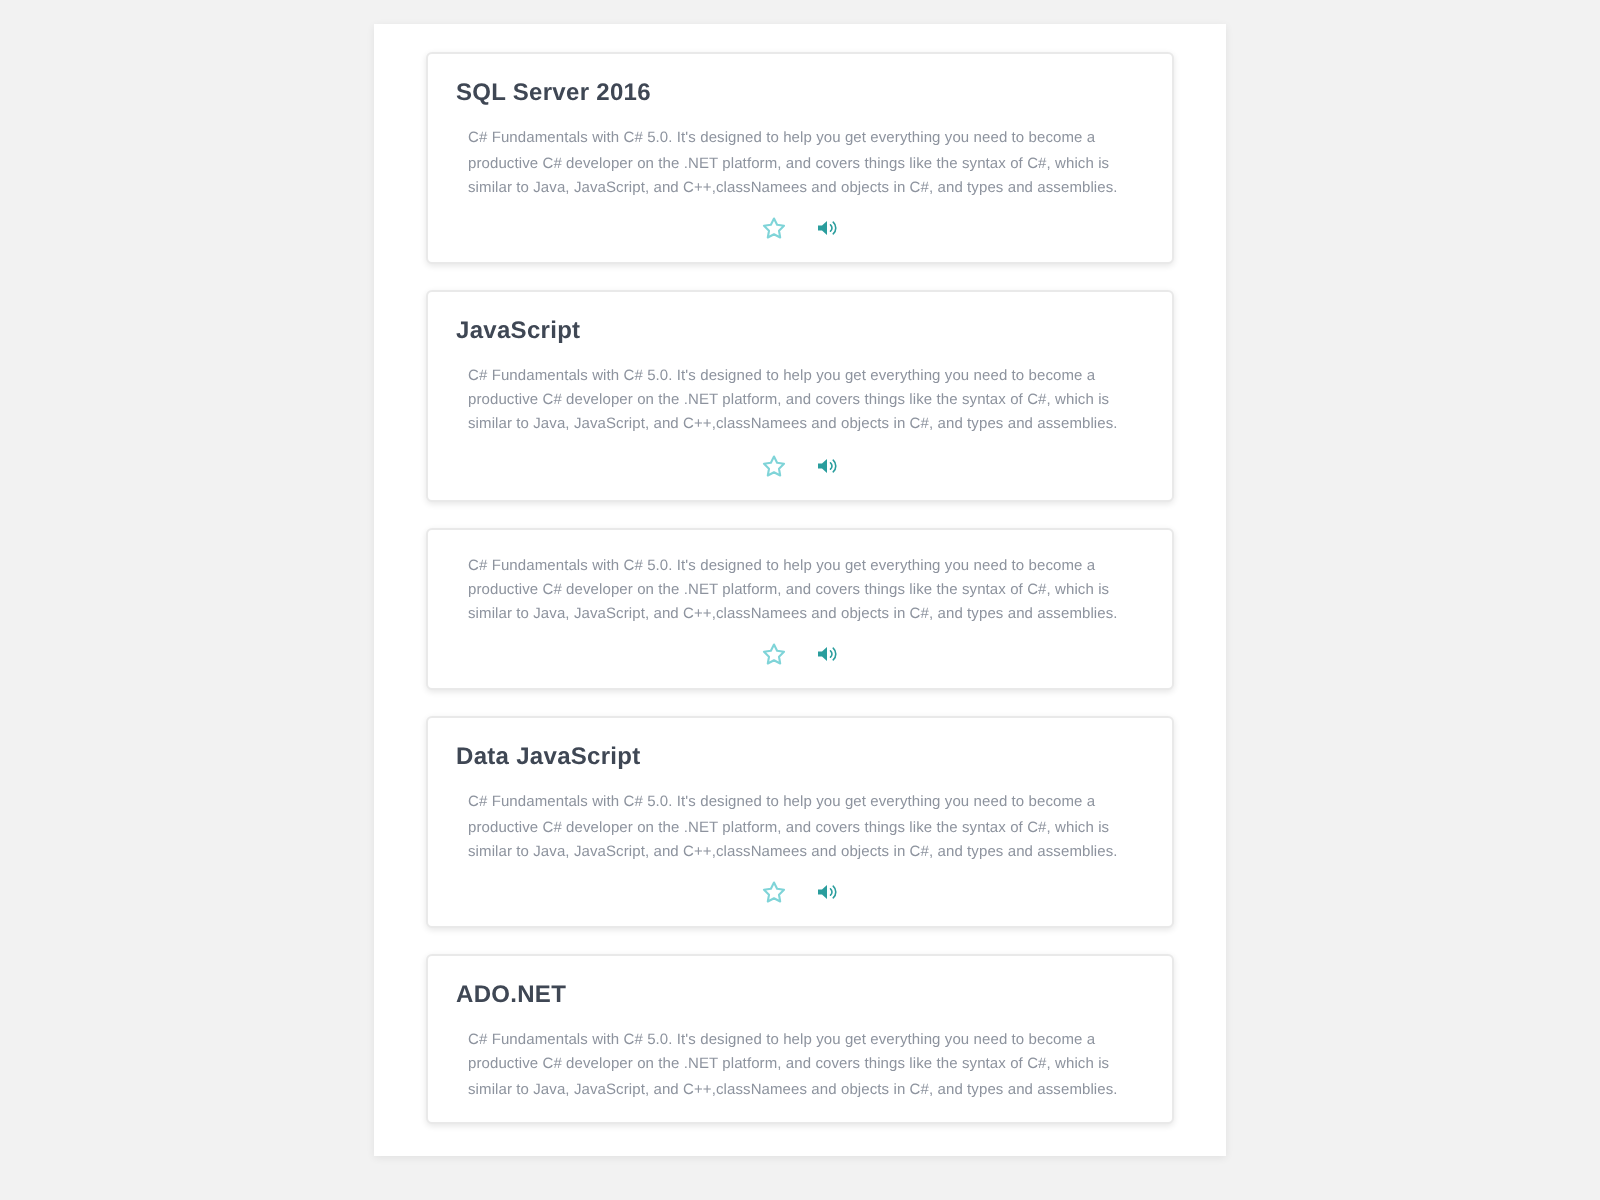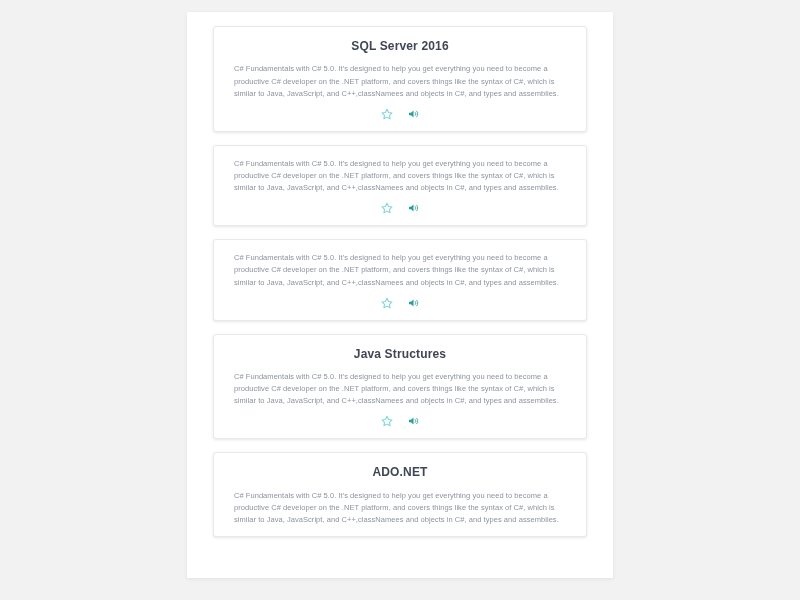--- a/index.html
+++ b/index.html
@@ -38,21 +38,21 @@
     width: 374px;
     margin: 0 auto 13px auto;
     background: #ffffff;
     border: 1px solid #e9e9e9;
     border-radius: 3px;
     box-shadow: 0 1px 3px rgba(0,0,0,0.10);
     padding: 12px 14px 10px 14px;
   }
 
   .course-title {
-    text-align: center;
+    text-align: left;
     font-size: 12px;
     font-weight: bold;
     color: #3f4754;
     letter-spacing: 0.15px;
     margin-bottom: 10px;
     line-height: 1.2;
   }
 
   .course-description {
     font-size: 7.5px;
@@ -105,20 +105,21 @@
         <svg width="12" height="12" viewBox="0 0 24 24" fill="#2a9d9d" stroke="#2a9d9d" stroke-width="1.6" stroke-linecap="round" stroke-linejoin="round">
           <polygon points="4 9.5 8 9.5 13 5 13 19 8 14.5 4 14.5" fill="#2a9d9d" stroke="none"></polygon>
           <path d="M16.5 8.8a4.2 4.2 0 0 1 0 6.4" fill="none"></path>
           <path d="M19.2 6.2a7.8 7.8 0 0 1 0 11.6" fill="none"></path>
         </svg>
       </button>
     </div>
   </div>
 
   <div class="course-card">
+    <div class="course-title">JavaScript</div>
     <div class="course-description">C# Fundamentals with C# 5.0. It's designed to help you get everything you need to become a productive C# developer on the .NET platform, and covers things like the syntax of C#, which is similar to Java, JavaScript, and C++,classNamees and objects in C#, and types and assemblies.</div>
     <div class="card-actions">
       <button class="icon-btn star-icon" aria-label="star">
         <svg width="12" height="12" viewBox="0 0 24 24" fill="none" stroke="#7fd4d8" stroke-width="2.1" stroke-linecap="round" stroke-linejoin="round">
           <polygon points="12 2.5 15.1 8.8 22 9.8 17 14.7 18.2 21.5 12 18.3 5.8 21.5 7 14.7 2 9.8 8.9 8.8 12 2.5"></polygon>
         </svg>
       </button>
       <button class="icon-btn speaker-icon" aria-label="sound">
         <svg width="12" height="12" viewBox="0 0 24 24" fill="#2a9d9d" stroke="#2a9d9d" stroke-width="1.6" stroke-linecap="round" stroke-linejoin="round">
           <polygon points="4 9.5 8 9.5 13 5 13 19 8 14.5 4 14.5" fill="#2a9d9d" stroke="none"></polygon>
@@ -141,21 +142,21 @@
         <svg width="12" height="12" viewBox="0 0 24 24" fill="#2a9d9d" stroke="#2a9d9d" stroke-width="1.6" stroke-linecap="round" stroke-linejoin="round">
           <polygon points="4 9.5 8 9.5 13 5 13 19 8 14.5 4 14.5" fill="#2a9d9d" stroke="none"></polygon>
           <path d="M16.5 8.8a4.2 4.2 0 0 1 0 6.4" fill="none"></path>
           <path d="M19.2 6.2a7.8 7.8 0 0 1 0 11.6" fill="none"></path>
         </svg>
       </button>
     </div>
   </div>
 
   <div class="course-card">
-    <div class="course-title">Java Structures</div>
+    <div class="course-title">Data JavaScript</div>
     <div class="course-description">C# Fundamentals with C# 5.0. It's designed to help you get everything you need to become a productive C# developer on the .NET platform, and covers things like the syntax of C#, which is similar to Java, JavaScript, and C++,classNamees and objects in C#, and types and assemblies.</div>
     <div class="card-actions">
       <button class="icon-btn star-icon" aria-label="star">
         <svg width="12" height="12" viewBox="0 0 24 24" fill="none" stroke="#7fd4d8" stroke-width="2.1" stroke-linecap="round" stroke-linejoin="round">
           <polygon points="12 2.5 15.1 8.8 22 9.8 17 14.7 18.2 21.5 12 18.3 5.8 21.5 7 14.7 2 9.8 8.9 8.8 12 2.5"></polygon>
         </svg>
       </button>
       <button class="icon-btn speaker-icon" aria-label="sound">
         <svg width="12" height="12" viewBox="0 0 24 24" fill="#2a9d9d" stroke="#2a9d9d" stroke-width="1.6" stroke-linecap="round" stroke-linejoin="round">
           <polygon points="4 9.5 8 9.5 13 5 13 19 8 14.5 4 14.5" fill="#2a9d9d" stroke="none"></polygon>

